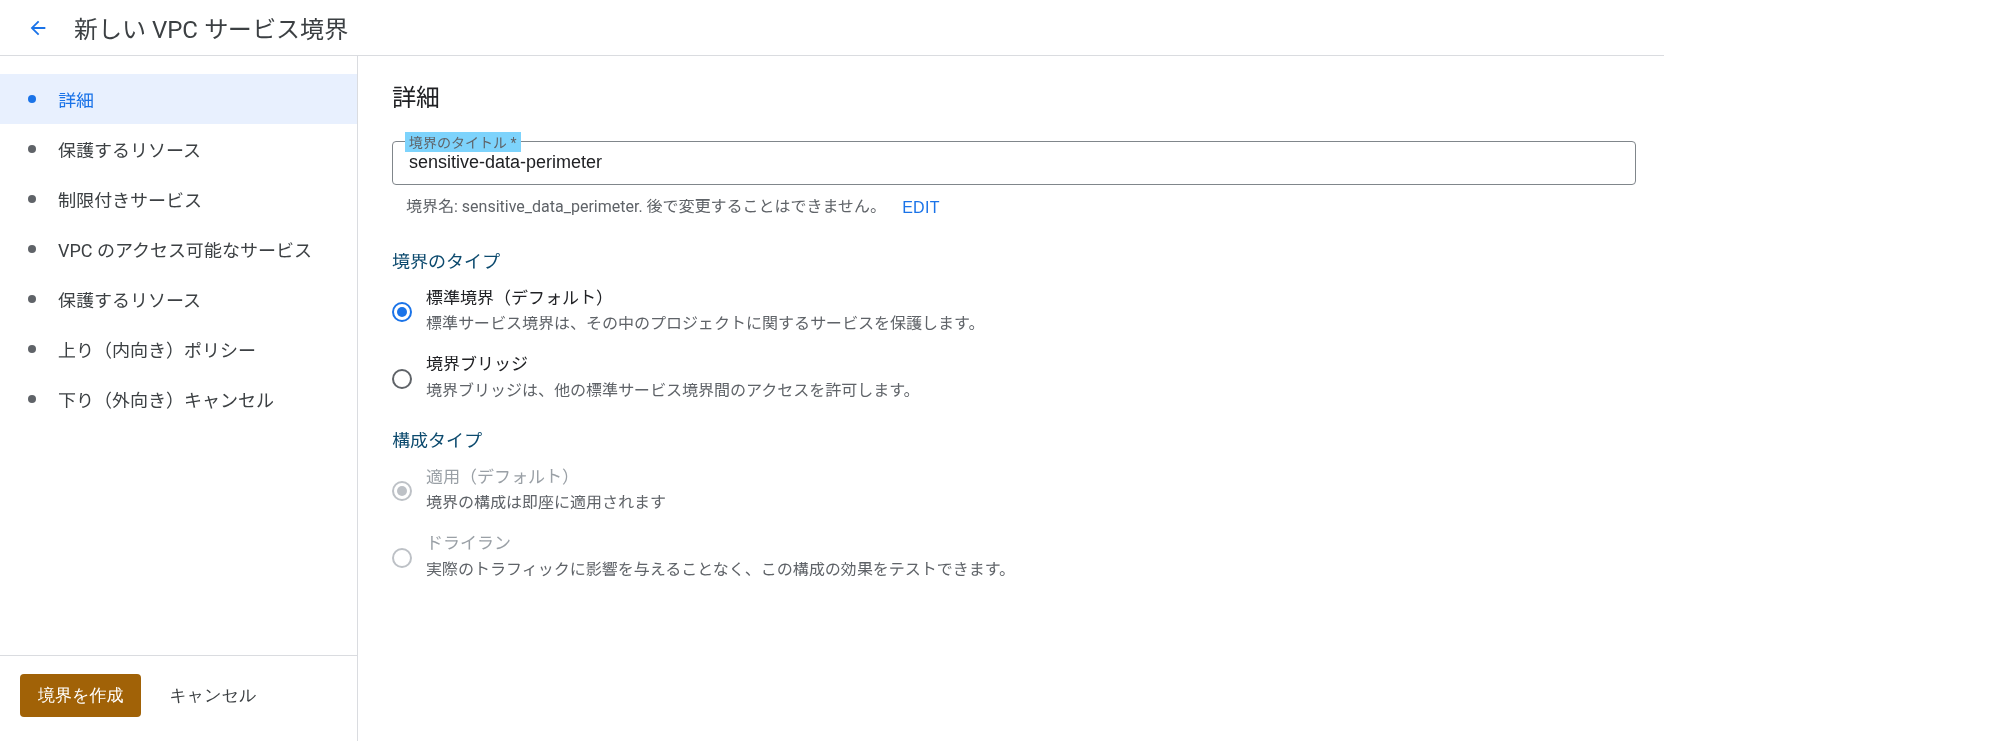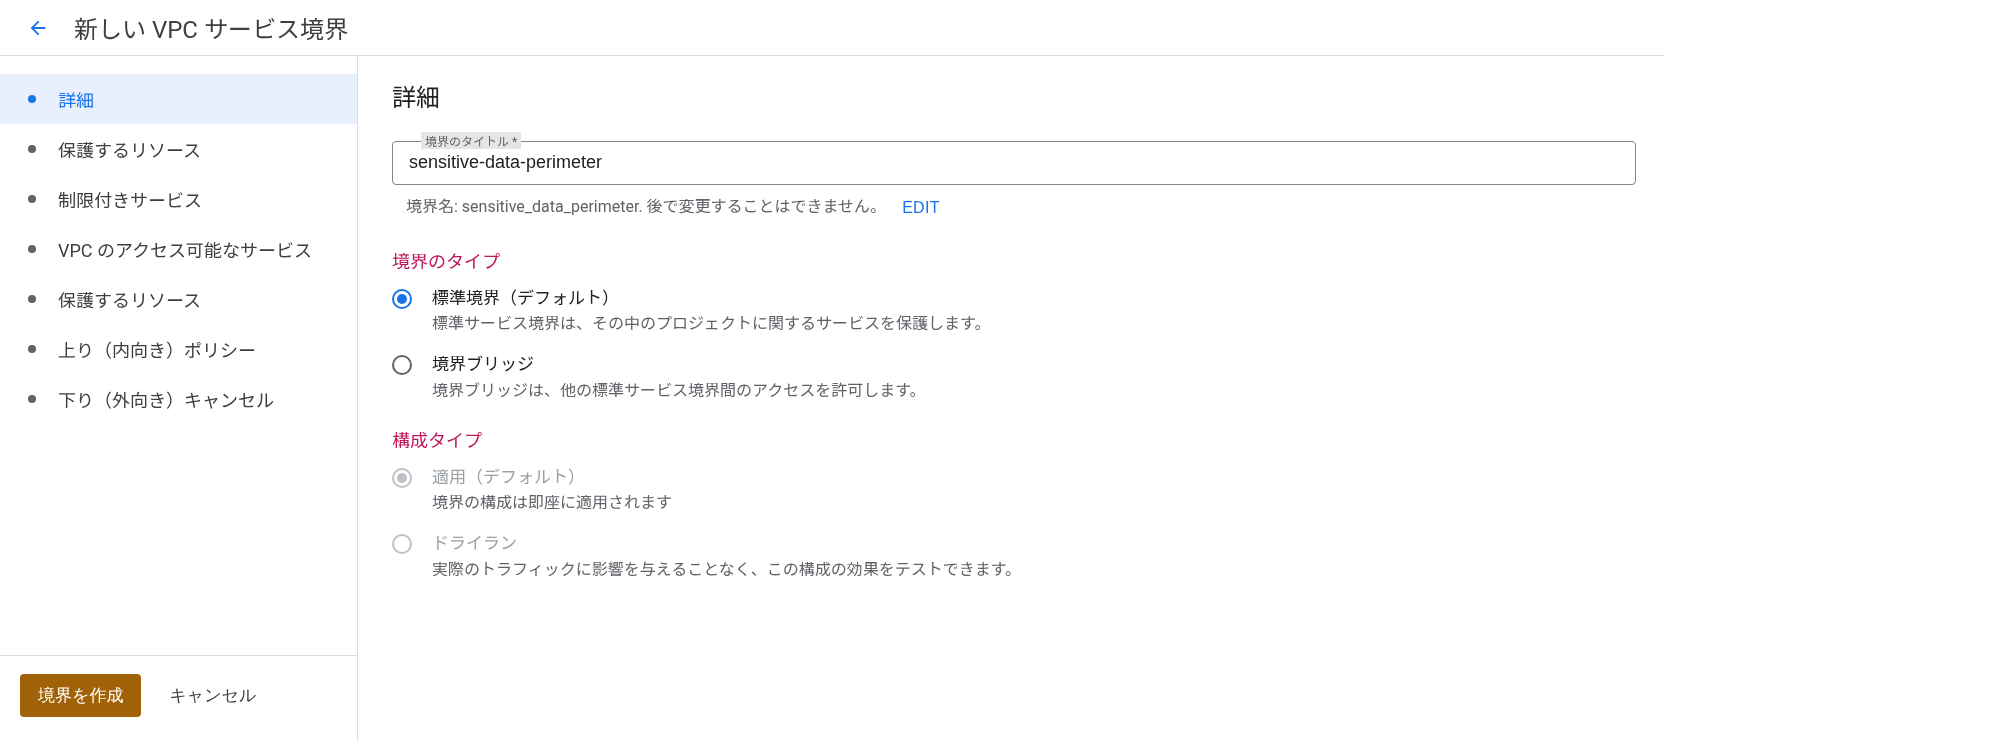--- a/index.html
+++ b/index.html
@@ -102,24 +102,24 @@
   .field-wrap {
     position: relative;
     border: 1px solid #80868b;
     border-radius: 4px;
     padding: 8px 14px 10px 14px;
     margin-bottom: 8px;
   }
   .field-label {
     position: absolute;
     top: -10px;
-    left: 28px;
-    background: #e5e5e5;
+    left: 12px;
+    background: #7dd3fc;
     padding: 0 4px;
-    font-size: 12px;
+    font-size: 14px;
     color: #5f6368;
     white-space: nowrap;
   }
   .field-input {
     border: none;
     outline: none;
     width: 100%;
     font-size: 18px;
     color: #202124;
     background: transparent;
@@ -138,28 +138,28 @@
     background: none; border: none;
     color: #1a73e8;
     font-weight: 500;
     letter-spacing: .3px;
     font-size: 16px;
     cursor: pointer;
     padding: 0;
   }
   .group-heading {
     font-size: 18px;
-    color: #be185d;
+    color: #0c4a6e;
     margin-bottom: 14px;
     font-weight: 400;
   }
   .radio-option {
     display: flex;
-    align-items: flex-start;
-    gap: 20px;
+    align-items: center;
+    gap: 14px;
     margin-bottom: 18px;
     cursor: pointer;
   }
   .radio-option.disabled { cursor: default; }
   .radio-circle {
     width: 20px; height: 20px;
     border: 2px solid #5f6368;
     border-radius: 50%;
     margin-top: 2px;
     flex-shrink: 0;

